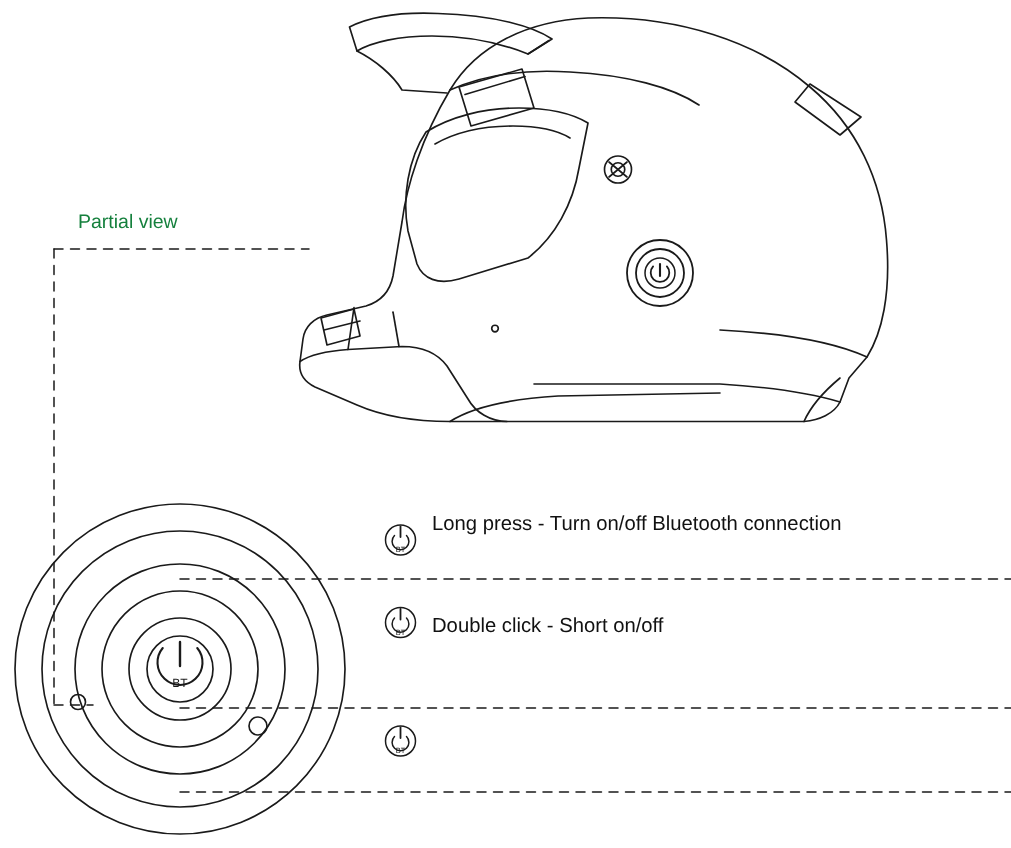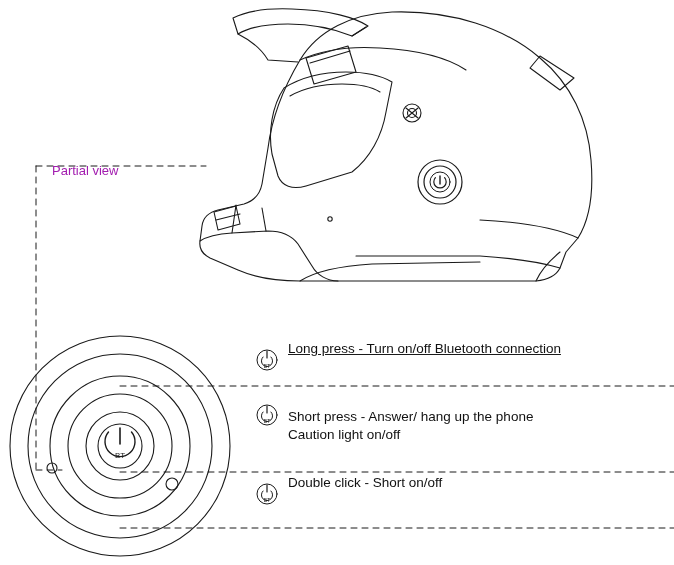--- a/index.html
+++ b/index.html
@@ -26,43 +26,42 @@
     left: 0;
     top: 0;
     width: 674px;
     height: 565px;
   }
   .label-partial {
     position: absolute;
     left: 52px;
     top: 140px;
     font-size: 13px;
-    color: #a21caf;
+    color: #15803d;
     white-space: nowrap;
-    margin-top: 23px;
   }
   .legend {
     position: absolute;
     left: 255px;
     top: 340px;
     width: 400px;
   }
   .legend-row {
     position: relative;
     min-height: 44px;
     margin-bottom: 20px;
   }
   .legend-text {
     margin-left: 33px;
     font-size: 13.5px;
     line-height: 18px;
     color: #111;
     white-space: pre-line;
   }
-  .legend-row.r1 { margin-bottom: 24px; text-decoration: underline; }
+  .legend-row.r1 { margin-bottom: 24px; }
   .legend-row.r2 { margin-bottom: 22px; }
 </style>
 </head>
 <body>
 
 <div id="stage">
 
   <svg class="layer" viewBox="0 0 674 565">
     <g fill="none" stroke="#1a1a1a" stroke-width="1.1" stroke-linejoin="round" stroke-linecap="round">
 
@@ -195,22 +194,18 @@
     <text x="267" y="423" font-family="Liberation Sans, sans-serif" font-size="5" text-anchor="middle" fill="#1a1a1a">BT</text>
     <text x="267" y="502" font-family="Liberation Sans, sans-serif" font-size="5" text-anchor="middle" fill="#1a1a1a">BT</text>
   </svg>
 
   <div class="label-partial">Partial view</div>
 
   <div class="legend">
     <div class="legend-row r1">
       <div class="legend-text">Long press - Turn on/off  Bluetooth connection</div>
     </div>
-    <div class="legend-row r2">
-      <div class="legend-text">Short press - Answer/ hang up the phone
-Caution light on/off</div>
-    </div>
     <div class="legend-row r3">
       <div class="legend-text">Double click - Short on/off</div>
     </div>
   </div>
 
 </div>
 
 </body></html>

